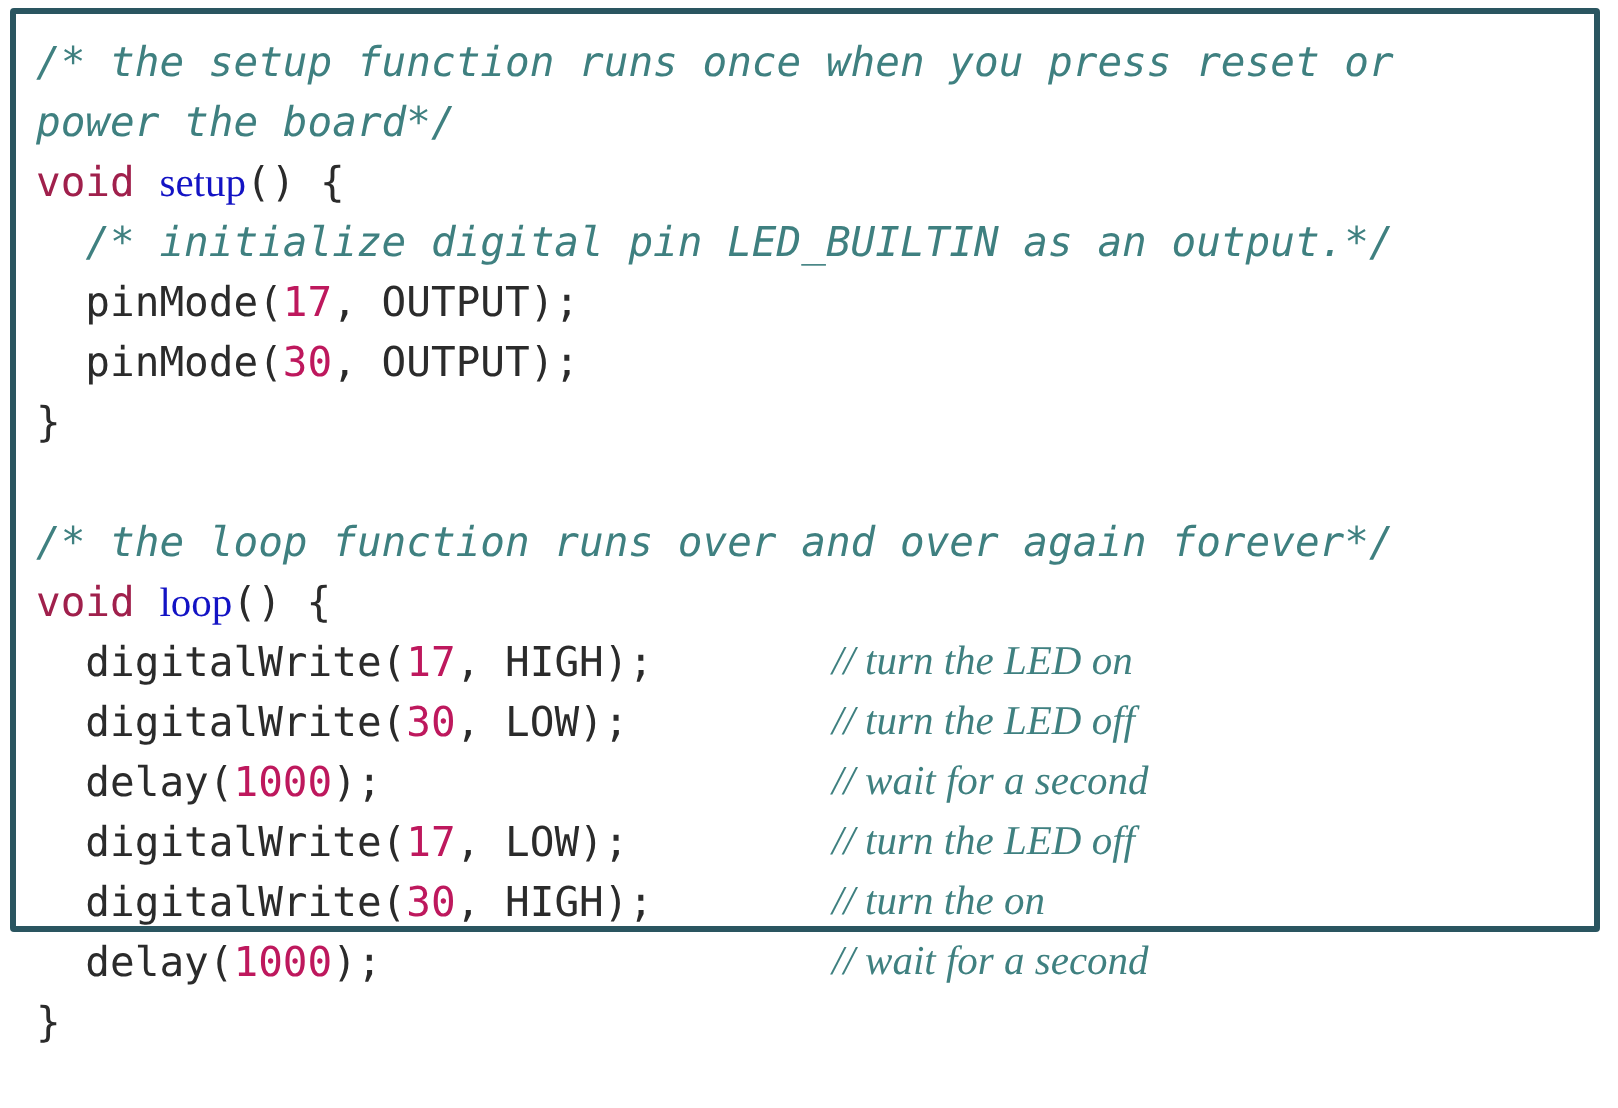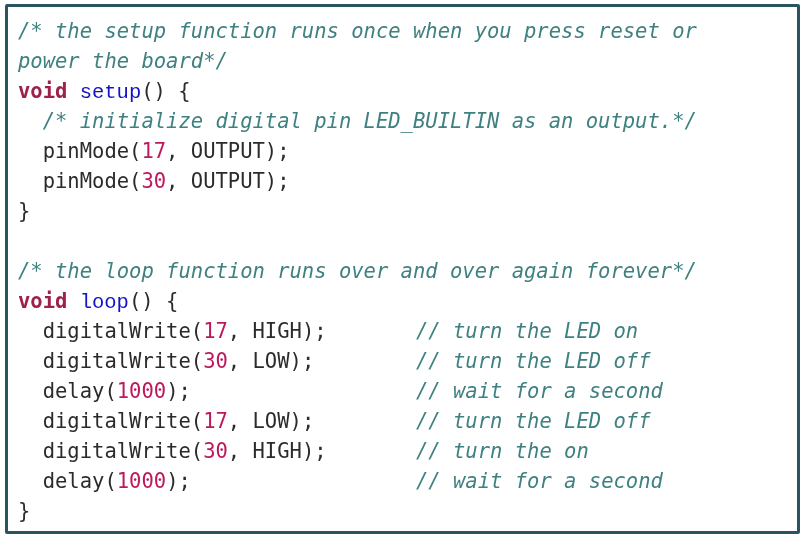--- a/index.html
+++ b/index.html
@@ -12,21 +12,21 @@
     height: 554px;
     overflow: hidden;
     font-family: "DejaVu Sans Mono", monospace;
   }
 
   #code-card {
     position: absolute;
     left: 5px;
     top: 4px;
     width: 795px;
-    height: 530px;
+    height: 462px;
     box-sizing: border-box;
     background: #ffffff;
     border: 3px solid #2a5560;
     border-radius: 2px;
   }
 
   #code-listing {
     position: absolute;
     left: 0;
     top: 0;
@@ -50,43 +50,43 @@
 
   
   .tok-comment {
     color: #3f8080;
     font-style: italic;
     font-family: "DejaVu Sans Mono", monospace;
   }
   .tok-keyword {
     color: #a0204c;
     font-family: "DejaVu Sans Mono", monospace;
-    font-weight: bold;
   }
   .tok-funcname {
     color: #1313c4;
-    font-family: Liberation Mono, monospace;
+    font-family: Liberation Serif, serif;
   }
   .tok-plain {
     color: #2b2b2b;
     font-family: "DejaVu Sans Mono", monospace;
   }
   .tok-number {
     color: #be185d;
     font-family: "DejaVu Sans Mono", monospace;
   }
 
   
   .trailing-comment {
     position: absolute;
     left: 408px;
     top: 0;
     color: #3f8080;
     font-style: italic;
     white-space: pre;
+    font-family: Liberation Serif, serif;
   }
 </style>
 </head>
 <body>
 
 <div id="code-card" style="border-color: rgb(42, 85, 96); background: rgb(255, 255, 255);">
   <pre id="code-listing"><div class="line"><span class="tok-comment">/* the setup function runs once when you press reset or</span></div><div class="line"><span class="tok-comment">power the board*/</span></div><div class="line"><span class="tok-keyword">void</span><span class="tok-plain"> </span><span class="tok-funcname">setup</span><span class="tok-plain">() {</span></div><div class="line"><span class="tok-plain">  </span><span class="tok-comment">/* initialize digital pin LED_BUILTIN as an output.*/</span></div><div class="line"><span class="tok-plain">  pinMode(</span><span class="tok-number">17</span><span class="tok-plain">, OUTPUT);</span></div><div class="line"><span class="tok-plain">  pinMode(</span><span class="tok-number">30</span><span class="tok-plain">, OUTPUT);</span></div><div class="line"><span class="tok-plain">}</span></div><div class="line blank">&nbsp;</div><div class="line"><span class="tok-comment">/* the loop function runs over and over again forever*/</span></div><div class="line"><span class="tok-keyword">void</span><span class="tok-plain"> </span><span class="tok-funcname">loop</span><span class="tok-plain">() {</span></div><div class="line"><span class="tok-plain">  digitalWrite(</span><span class="tok-number">17</span><span class="tok-plain">, HIGH);</span><span class="trailing-comment">// turn the LED on</span></div><div class="line"><span class="tok-plain">  digitalWrite(</span><span class="tok-number">30</span><span class="tok-plain">, LOW);</span><span class="trailing-comment">// turn the LED off</span></div><div class="line"><span class="tok-plain">  delay(</span><span class="tok-number">1000</span><span class="tok-plain">);</span><span class="trailing-comment">// wait for a second</span></div><div class="line"><span class="tok-plain">  digitalWrite(</span><span class="tok-number">17</span><span class="tok-plain">, LOW);</span><span class="trailing-comment">// turn the LED off</span></div><div class="line"><span class="tok-plain">  digitalWrite(</span><span class="tok-number">30</span><span class="tok-plain">, HIGH);</span><span class="trailing-comment">// turn the on</span></div><div class="line"><span class="tok-plain">  delay(</span><span class="tok-number">1000</span><span class="tok-plain">);</span><span class="trailing-comment">// wait for a second</span></div><div class="line"><span class="tok-plain">}</span></div></pre>
 </div>
 
 </body></html>

